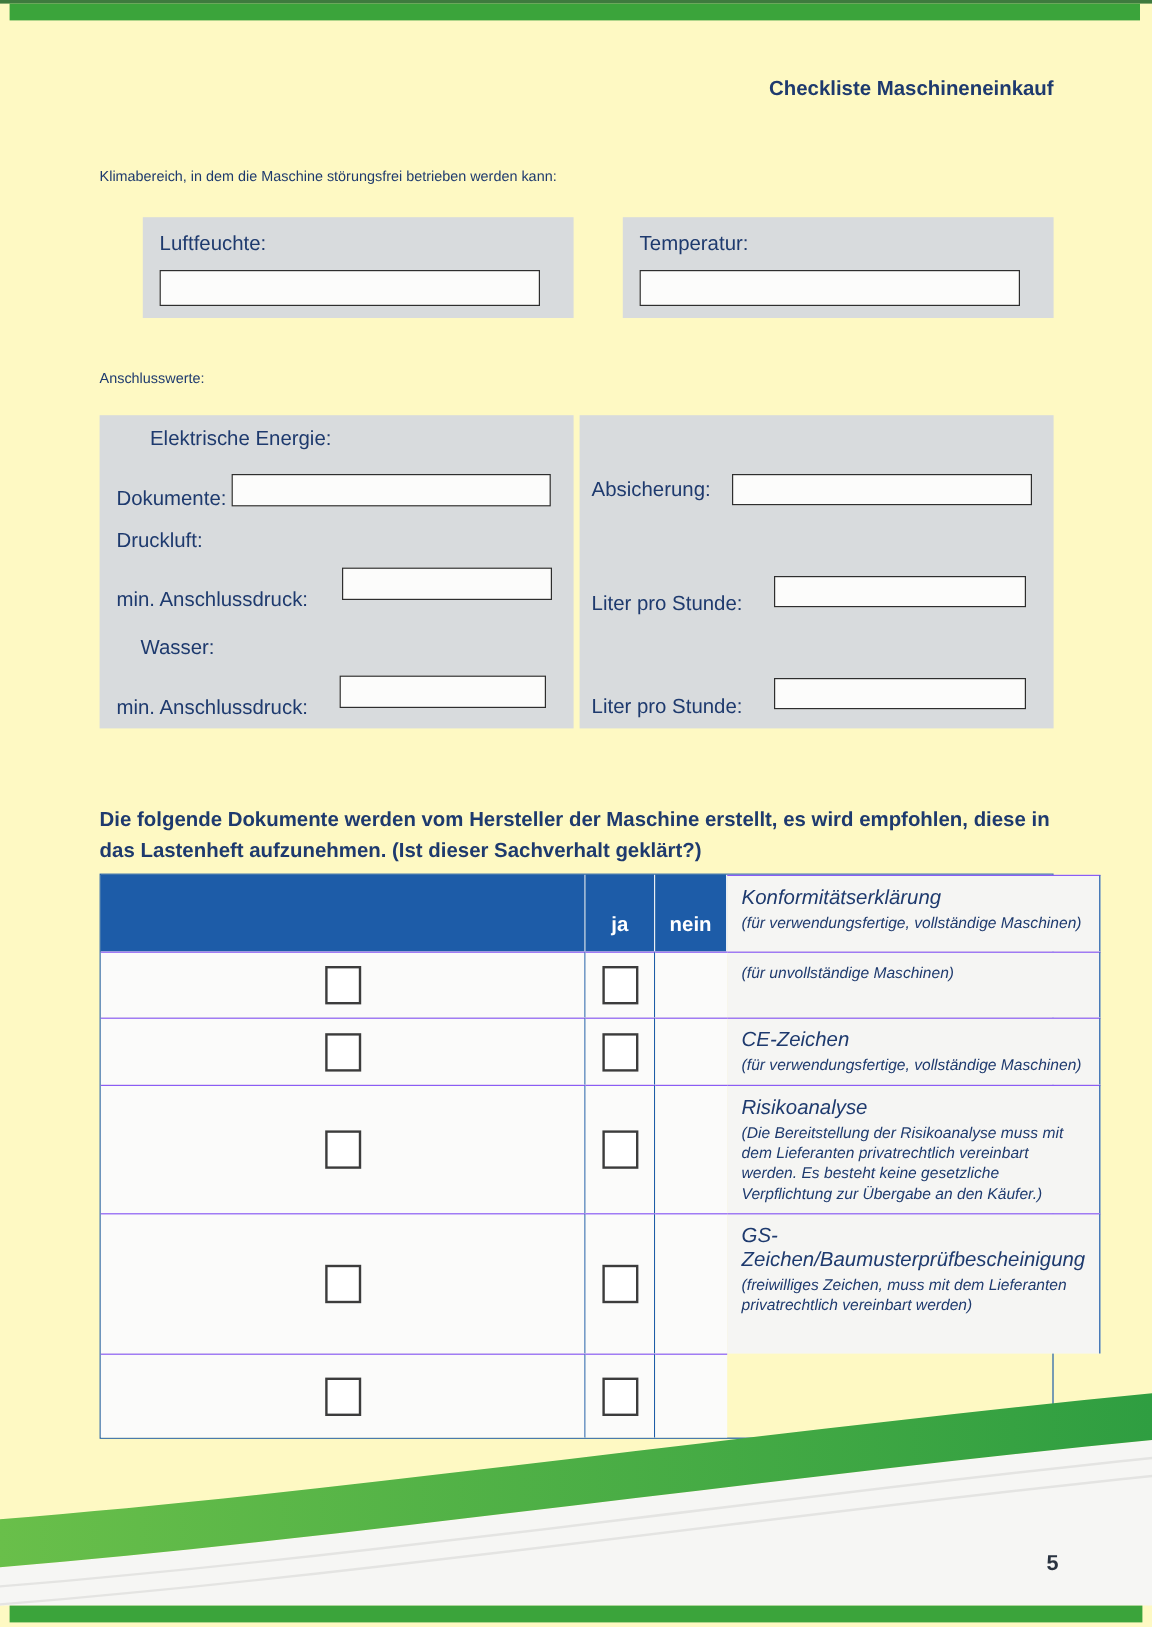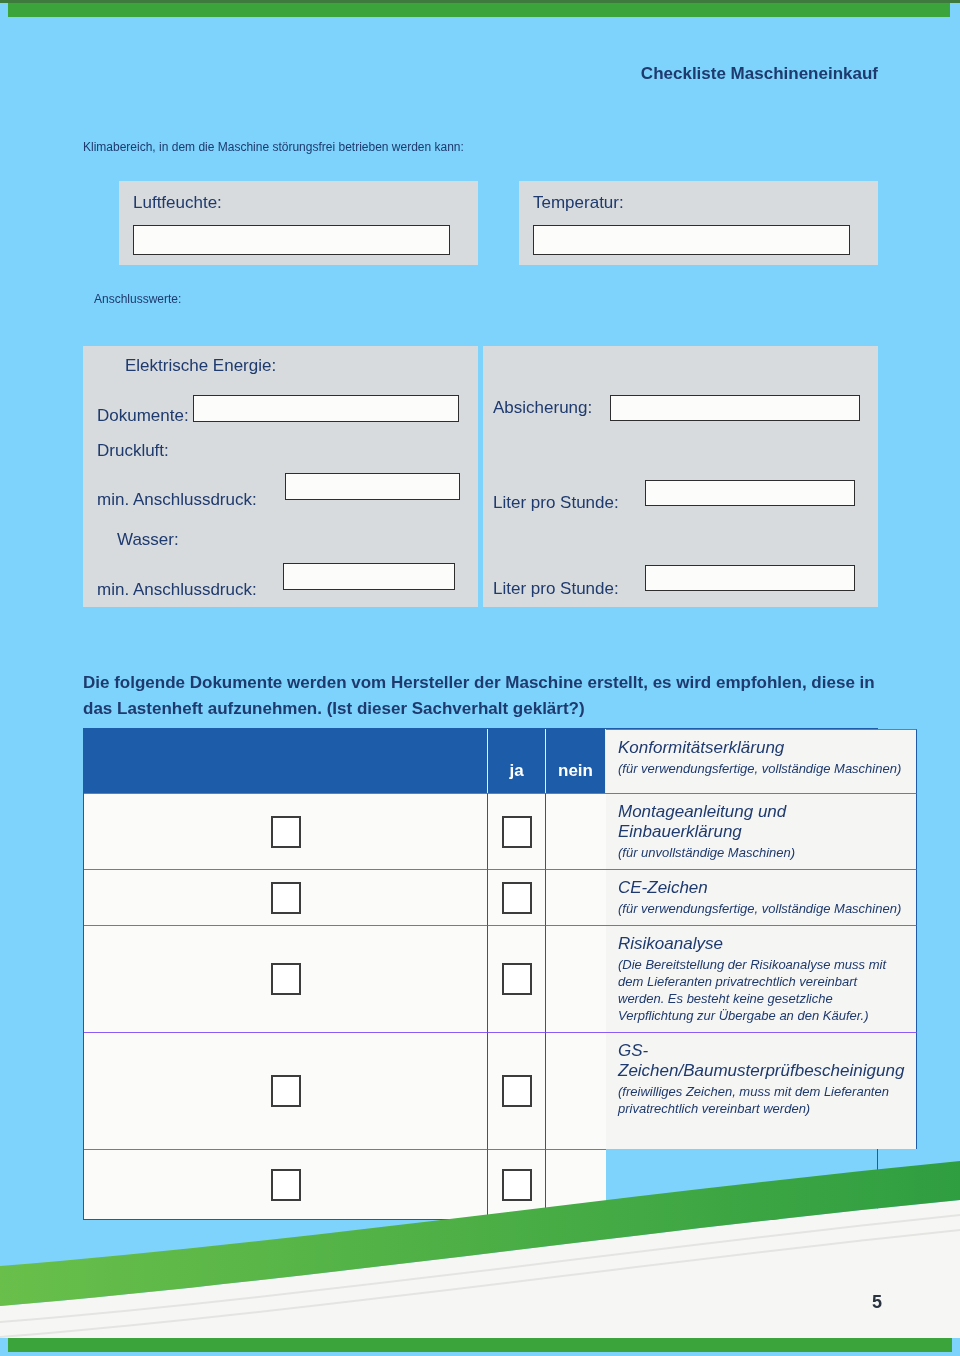--- a/index.html
+++ b/index.html
@@ -1,39 +1,39 @@
 <!DOCTYPE html>
 <html><head>
 <meta charset="utf-8">
 <style>
   * { margin:0; padding:0; box-sizing:border-box; }
   html,body { background:#ffffff; }
   .page {
     position:relative;
     width:960px; height:1356px;
-    background:#7dd3fc;
+    background:#fef9c3;
     font-family:"Liberation Sans", sans-serif;
     color:#1e3a6e;
     overflow:hidden;
   }
   .top-edge { position:absolute; top:0; left:0; right:0; height:3px; background:#3e7a3e; }
   .top-bar  { position:absolute; top:3px; left:8px; right:10px; height:14px; background:#3ba43b; }
   .bottom-bar { position:absolute; top:1338px; left:8px; right:8px; height:14px; background:#3ba43b; }
 
   .header-title {
     position:absolute; top:64px; left:83px; width:795px;
     text-align:right; font-size:17px; font-weight:bold; color:#1e3a6e;
   }
 
   .section-title {
     position:absolute; left:83px; width:795px;
     font-size:12px; font-weight:normal; color:#1e3a6e;
   }
   .climate-title { top:140px; }
-  .connection-title { top:292px;margin-left:11px; }
+  .connection-title { top:308px; }
 
   .field-row {
     position:absolute; top:181px; left:83px; width:795px; height:84px;
     display:flex; gap:5px;
   }
   .field-box {
     position:relative; width:395px; height:84px; background:#d8dbdd;margin-left:36px;
   }
   .field-label { position:absolute; top:12px; left:14px; font-size:17px; color:#1e3a6e; }
   .field-input {
@@ -151,21 +151,20 @@
     </div>
     <div class="td td-check col-sep">
         <span class="checkbox"></span>
       </div>
     <div class="td td-check col-sep">
         <span class="checkbox"></span>
       </div>
     <div class="td td-answer"></div>
 
     <div class="td td-label col-sep">
-      <div class="row-title">Montageanleitung und Einbauerklärung</div>
       <div class="row-sub">(für unvollständige Maschinen)</div>
     </div>
     <div class="td td-check col-sep">
         <span class="checkbox"></span>
       </div>
     <div class="td td-check col-sep">
         <span class="checkbox"></span>
       </div>
     <div class="td td-answer"></div>
 

